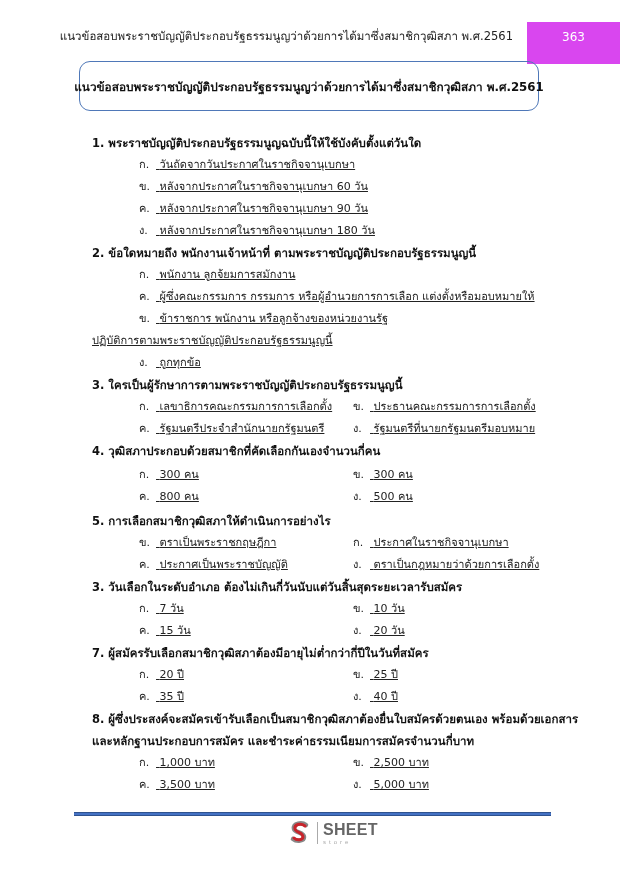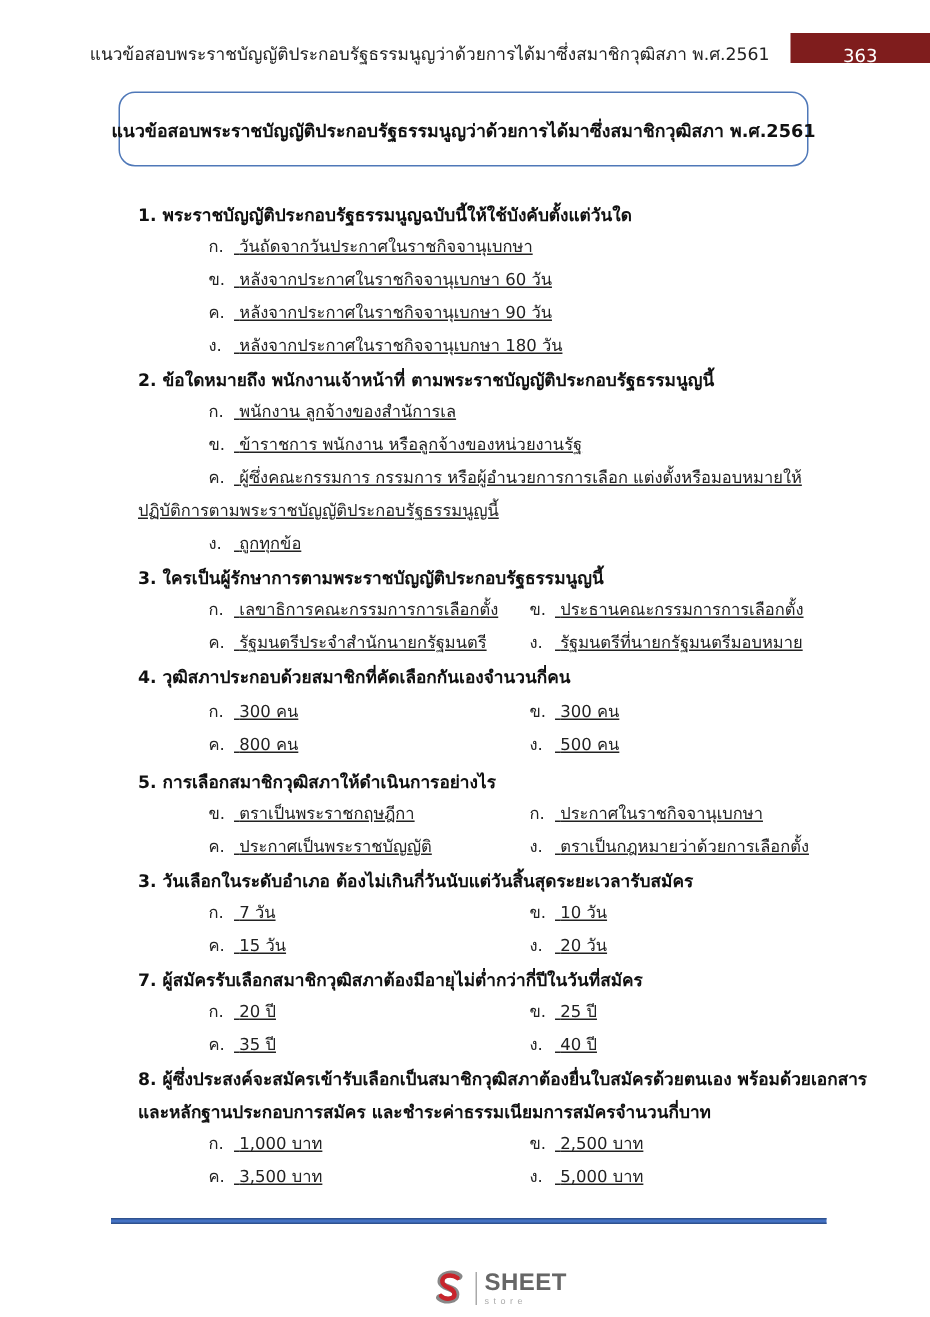--- a/index.html
+++ b/index.html
@@ -1,36 +1,36 @@
 <!DOCTYPE html>
 <html><head>
 <meta charset="utf-8">
 <style>
   html, body { margin: 0; padding: 0; background: #ffffff; }
   body { width: 620px; height: 878px; position: relative; overflow: hidden;
          font-family: "DejaVu Sans", "Liberation Sans", sans-serif; color: #111; }
   .running-header { position: absolute; left: 0; top: 27px; width: 527px; text-align: right;
          font-size: 11.5px; color: #222; white-space: nowrap; padding-right: 0; }
   .running-header span { display:inline-block; padding-right: 14px; }
-  .page-num { position: absolute; left: 527px; top: 22px; width: 93px; height: 20px;
-         background: #7f1d1d; color: #fff; font-size: 12px; text-align: center; line-height: 30px; }
+  .page-num { position: absolute; left: 527px; top: 22px; width: 93px; height: 42px;
+         background: #d946ef; color: #fff; font-size: 12px; text-align: center; line-height: 30px; }
   .title-box { position: absolute; left: 79px; top: 61px; width: 460px; height: 50px;
          border: 1.5px solid #4f78b8; border-radius: 11px; box-sizing: border-box;
          display: flex; align-items: center; justify-content: center;
          font-size: 11.8px; font-weight: bold; white-space: nowrap; }
   .content { position: absolute; left: 92px; top: 132px; width: 460px; }
   .q { position: relative; }
   .q-text { font-weight: bold; font-size: 11.5px; line-height: 22px; white-space: nowrap; }
   .opt { font-size: 11px; line-height: 22px; padding-left: 47px; white-space: nowrap; color:#222;text-decoration:underline; }
   .opt .lbl { display:inline-block; width: 17px; }
   .opt-grid { display: grid; grid-template-columns: 214px auto; padding-left: 47px; }
   .opt-grid .opt { padding-left: 0; }
   .footer-rule { position: absolute; left: 74px; top: 812px; width: 477px; height: 4px;
          background: #4472c4; border-top: 1px solid #2f528f; border-bottom: 1px solid #2f528f; box-sizing: border-box;}
-  .logo { position: absolute; left: 287px; top: 846px; display: flex; align-items: center; }
+  .logo { position: absolute; left: 287px; top: 820px; display: flex; align-items: center; }
   .logo-s { width: 26px; height: 26px; }
   .logo-div { width: 1px; height: 22px; background: #aaa; margin: 0 5px 0 4px; }
   .logo-text { display: flex; flex-direction: column; line-height: 1; }
   .logo-sheet { font-family: "Liberation Sans", sans-serif; font-weight: bold; font-size: 16px; color: #666; letter-spacing: 0.3px; }
   .logo-store { font-family: "Liberation Sans", sans-serif; font-size: 6px; color: #aaa; letter-spacing: 3px; margin-top: 1px; }
 </style>
 </head>
 <body>
 
 <div class="running-header"><span>แนวข้อสอบพระราชบัญญัติประกอบรัฐธรรมนูญว่าด้วยการได้มาซึ่งสมาชิกวุฒิสภา พ.ศ.2561</span></div>
@@ -45,23 +45,23 @@
   <div class="q">
     <div class="q-text">1. พระราชบัญญัติประกอบรัฐธรรมนูญฉบับนี้ให้ใช้บังคับตั้งแต่วันใด</div>
     <div class="opt"><span class="lbl">ก.</span> <span>วันถัดจากวันประกาศในราชกิจจานุเบกษา</span></div>
     <div class="opt"><span class="lbl">ข.</span> <span>หลังจากประกาศในราชกิจจานุเบกษา 60 วัน</span></div>
     <div class="opt"><span class="lbl">ค.</span> <span>หลังจากประกาศในราชกิจจานุเบกษา 90 วัน</span></div>
     <div class="opt"><span class="lbl">ง.</span> <span>หลังจากประกาศในราชกิจจานุเบกษา 180 วัน</span></div>
   </div>
 
   <div class="q">
     <div class="q-text">2. ข้อใดหมายถึง พนักงานเจ้าหน้าที่ ตามพระราชบัญญัติประกอบรัฐธรรมนูญนี้</div>
-    <div class="opt"><span class="lbl">ก.</span> <span>พนักงาน ลูกจ้างของสำนัการเล</span></div>
+    <div class="opt"><span class="lbl">ก.</span> <span>พนักงาน ลูกจ้ยมการสมักงาน</span></div>
+    <div class="opt"><span class="lbl">ค.</span> <span>ผู้ซึ่งคณะกรรมการ กรรมการ หรือผู้อำนวยการการเลือก แต่งตั้งหรือมอบหมายให้</span></div>
     <div class="opt"><span class="lbl">ข.</span> <span>ข้าราชการ พนักงาน หรือลูกจ้างของหน่วยงานรัฐ</span></div>
-    <div class="opt"><span class="lbl">ค.</span> <span>ผู้ซึ่งคณะกรรมการ กรรมการ หรือผู้อำนวยการการเลือก แต่งตั้งหรือมอบหมายให้</span></div>
     <div class="opt" style="padding-left:0">ปฏิบัติการตามพระราชบัญญัติประกอบรัฐธรรมนูญนี้</div>
     <div class="opt"><span class="lbl">ง.</span> <span>ถูกทุกข้อ</span></div>
   </div>
 
   <div class="q">
     <div class="q-text">3. ใครเป็นผู้รักษาการตามพระราชบัญญัติประกอบรัฐธรรมนูญนี้</div>
     <div class="opt-grid">
       <div class="opt"><span class="lbl">ก.</span> <span>เลขาธิการคณะกรรมการการเลือกตั้ง</span></div>
       <div class="opt"><span class="lbl">ข.</span> <span>ประธานคณะกรรมการการเลือกตั้ง</span></div>
       <div class="opt"><span class="lbl">ค.</span> <span>รัฐมนตรีประจำสำนักนายกรัฐมนตรี</span></div>

